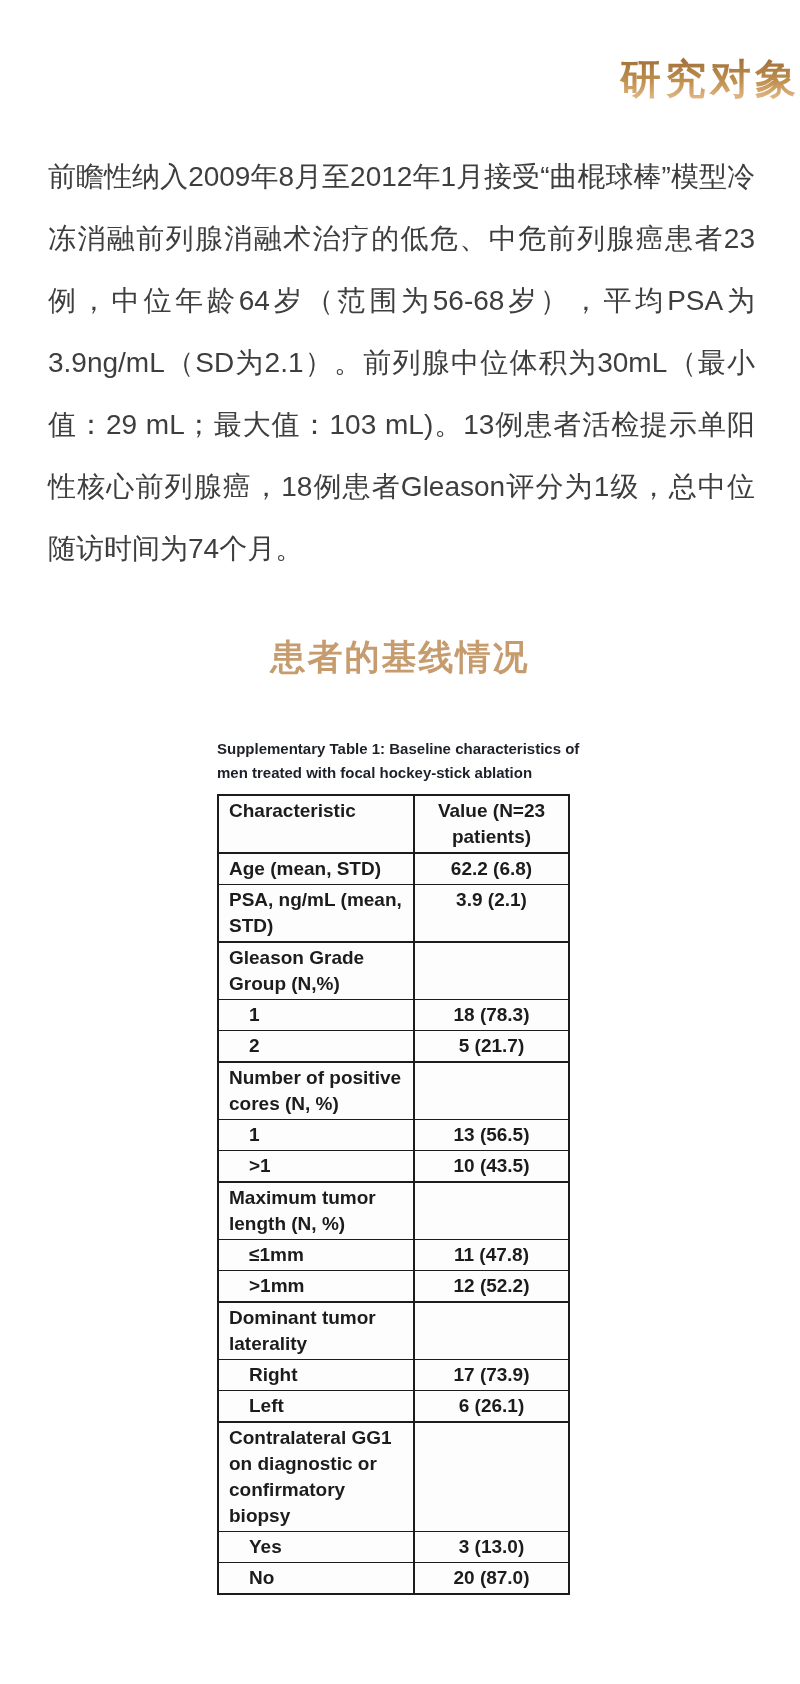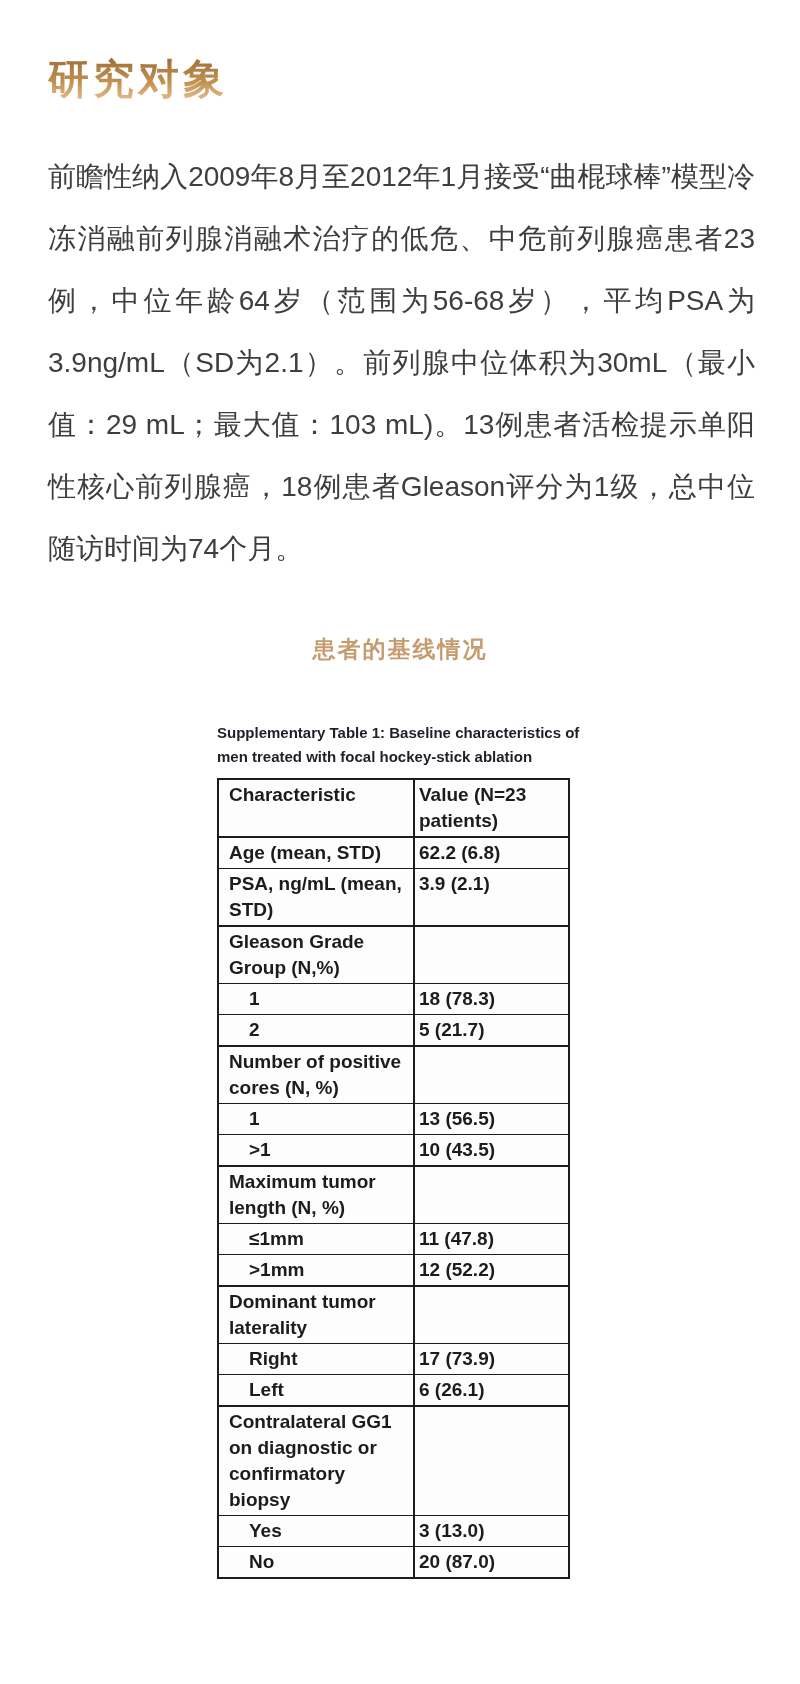--- a/index.html
+++ b/index.html
@@ -15,20 +15,21 @@
   
   .heading {
     margin: 0;
     padding: 54px 0 0 48px;
     font-family: "DejaVu Serif", "Liberation Serif", serif;
     font-size: 41px;
     font-weight: bold;
     letter-spacing: 4px;
     line-height: 50px;
     color: var(--heading-mid, #c0904f);
+    text-align: right;
   }
   @supports ((-webkit-background-clip: text) or (background-clip: text)) {
     .heading .grad {
       background: linear-gradient(180deg,
         var(--heading-top, #9c6b38) 0%,
         var(--heading-mid, #c0904f) 55%,
         var(--heading-bottom, #e9c196) 100%);
       -webkit-background-clip: text;
       background-clip: text;
       color: transparent;
@@ -42,21 +43,21 @@
     line-height: 62px;
     color: var(--body-text, #3e3e3e);
     text-align: justify;
     text-justify: inter-ideograph;
   }
 
   
   .subtitle {
     margin-top: 54px;
     text-align: center;
-    font-size: 23px;
+    font-size: 35px;
     font-weight: bold;
     letter-spacing: 2px;
     color: var(--subtitle, #c69c6e);
   }
 
   
   .figure {
     margin: 56px 0 0 217px;
     color: var(--table-text, #1c1c1c);
   }
@@ -81,21 +82,21 @@
     font-size: 19px;
     font-weight: bold;
     line-height: 26px;
     padding: 2px 8px 2px 10px;
     vertical-align: top;
     color: var(--table-text, #1c1c1c);
     overflow: hidden;
   }
   table.baseline th.c1 { text-align: left; }
   table.baseline th.c2,
-  table.baseline td.c2 { text-align: left; padding-left: 4px; padding-right: 4px; }
+  table.baseline td.c2 { text-align: center; padding-left: 4px; padding-right: 4px; }
   table.baseline th.c1,
   table.baseline td.c1 { border-right-width: 2px; }
   table.baseline td.sub { padding-left: 30px; }
   table.baseline tr.group td { border-top-width: 2px; }
   table.baseline tr.header th { border-bottom-width: 2px; border-radius: 18px; }
 </style>
 </head>
 <body>
 
 <div class="page">

